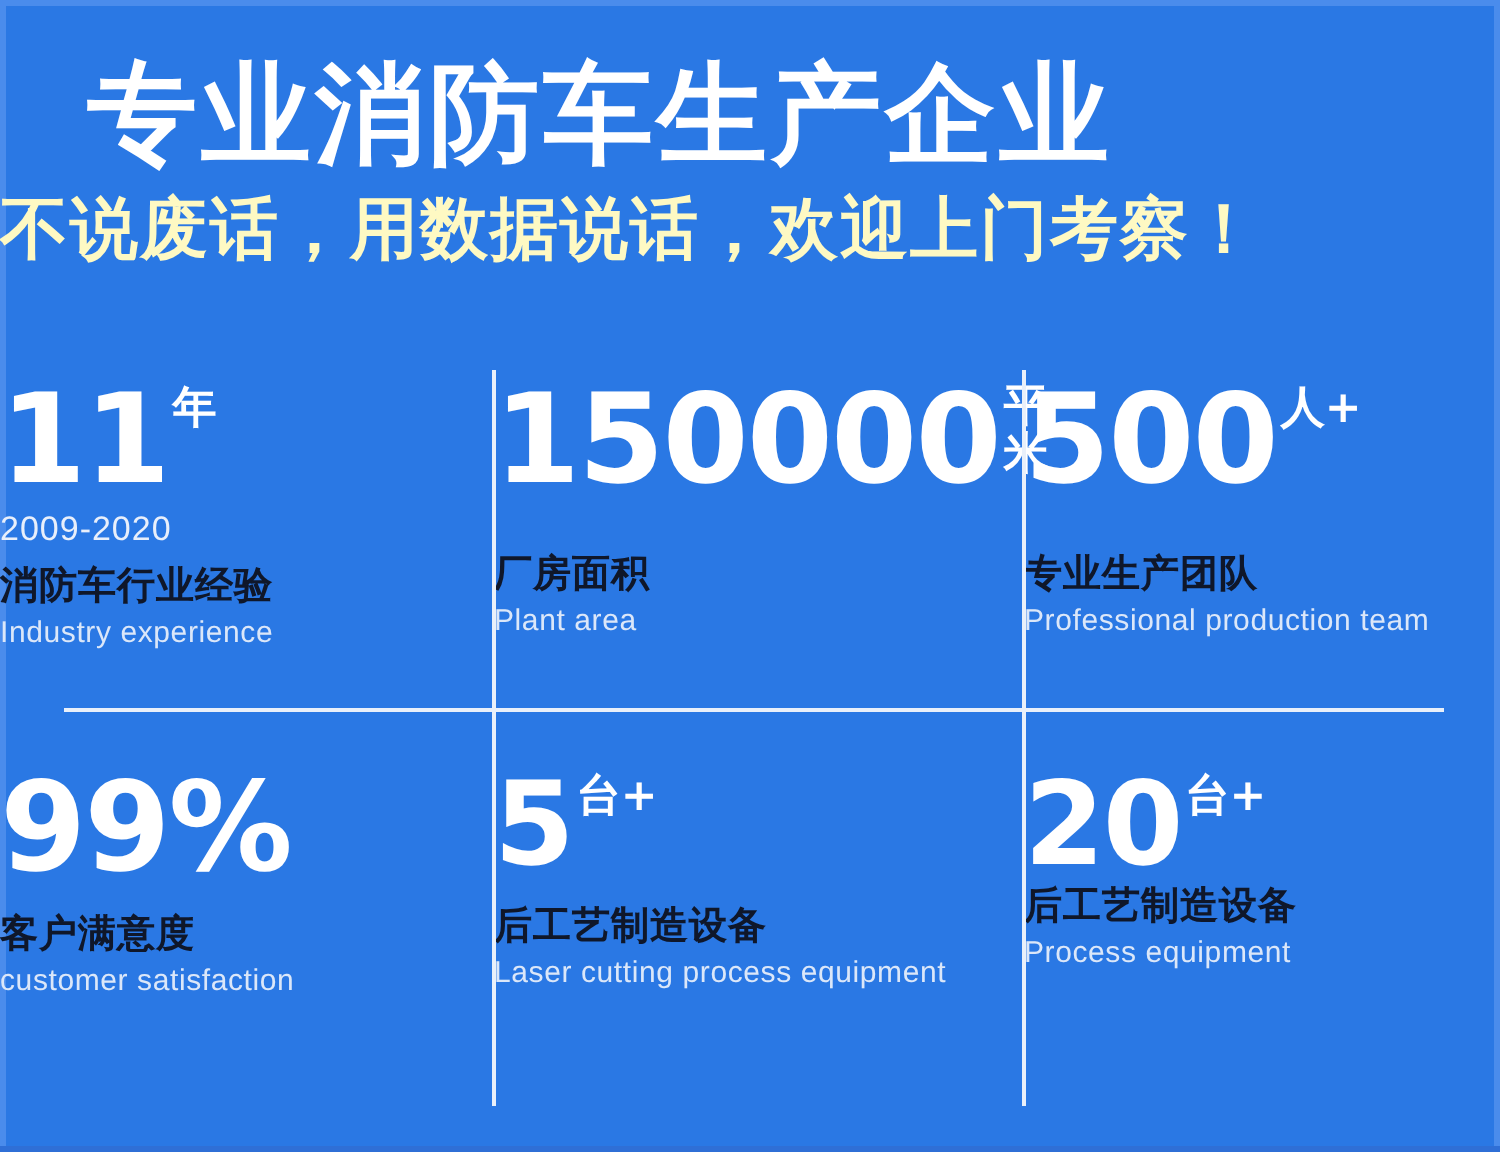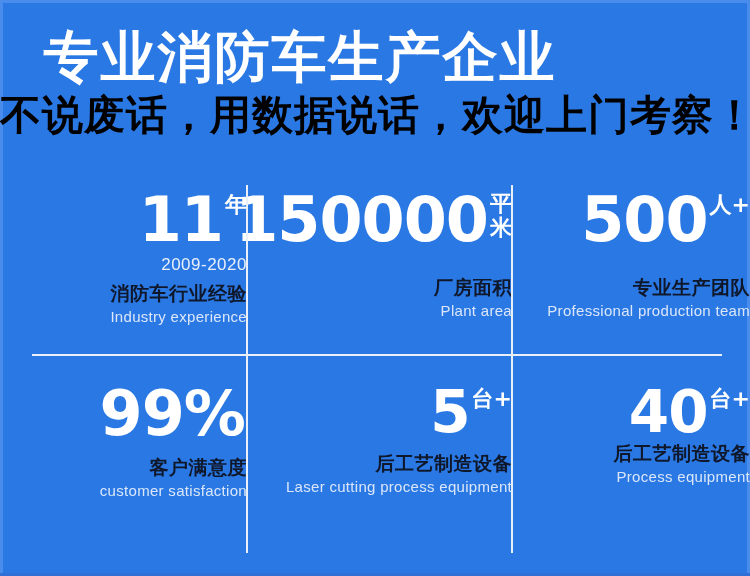--- a/index.html
+++ b/index.html
@@ -57,45 +57,45 @@
     line-height: 62px;
     font-weight: 700;
     color: #ffffff;
     letter-spacing: 2px;
     font-family: "DejaVu Sans", "Liberation Sans", sans-serif;
     white-space: nowrap;
   }
   .sub-title {
     margin: 0;
     padding-top: 8px;
-    font-size: 41px;
+    font-size: 34px;
     line-height: 38px;
     font-weight: 700;
-    color: #000000;
+    color: #fef9c3;
     letter-spacing: 1px;
     font-family: "DejaVu Sans", "Liberation Sans", sans-serif;
     white-space: nowrap;
   }
 
   
   .stats-grid {
     position: absolute;
     left: 0;
     top: 175px;
     width: 750px;
     height: 390px;
     display: grid;
     grid-template-columns: 247px 265px 238px;
     grid-template-rows: 180px 210px;
   }
   .cell {
     position: relative;
     display: flex;
     flex-direction: column;
-    align-items: flex-end;
+    align-items: flex-start;
     justify-content: flex-start;
     box-sizing: border-box;
   }
   .cell.row1 { padding-top: 14px; }
   .cell.row2 { padding-top: 28px; }
 
   
   .figure {
     display: flex;
     align-items: flex-start;
@@ -234,21 +234,21 @@
       <div class="figure">
         <span class="num small">5</span>
         <span class="unit">台+</span>
       </div>
       <div class="label-cn" style="margin-top:10px;">后工艺制造设备</div>
       <div class="label-en">Laser cutting process equipment</div>
     </div>
 
     <div class="cell row2">
       <div class="figure">
-        <span class="num small">40</span>
+        <span class="num small">20</span>
         <span class="unit">台+</span>
       </div>
       <div class="label-cn" style="margin-top:0;">后工艺制造设备</div>
       <div class="label-en">Process equipment</div>
     </div>
 
   </div>
 
   <div class="divider v-div-1"></div>
   <div class="divider v-div-2"></div>

